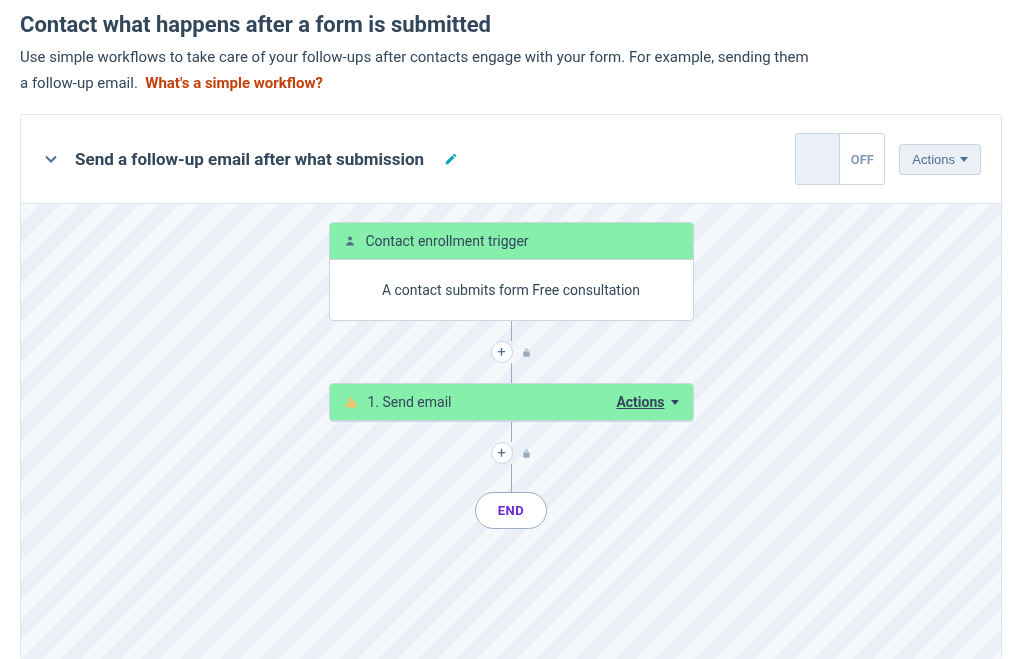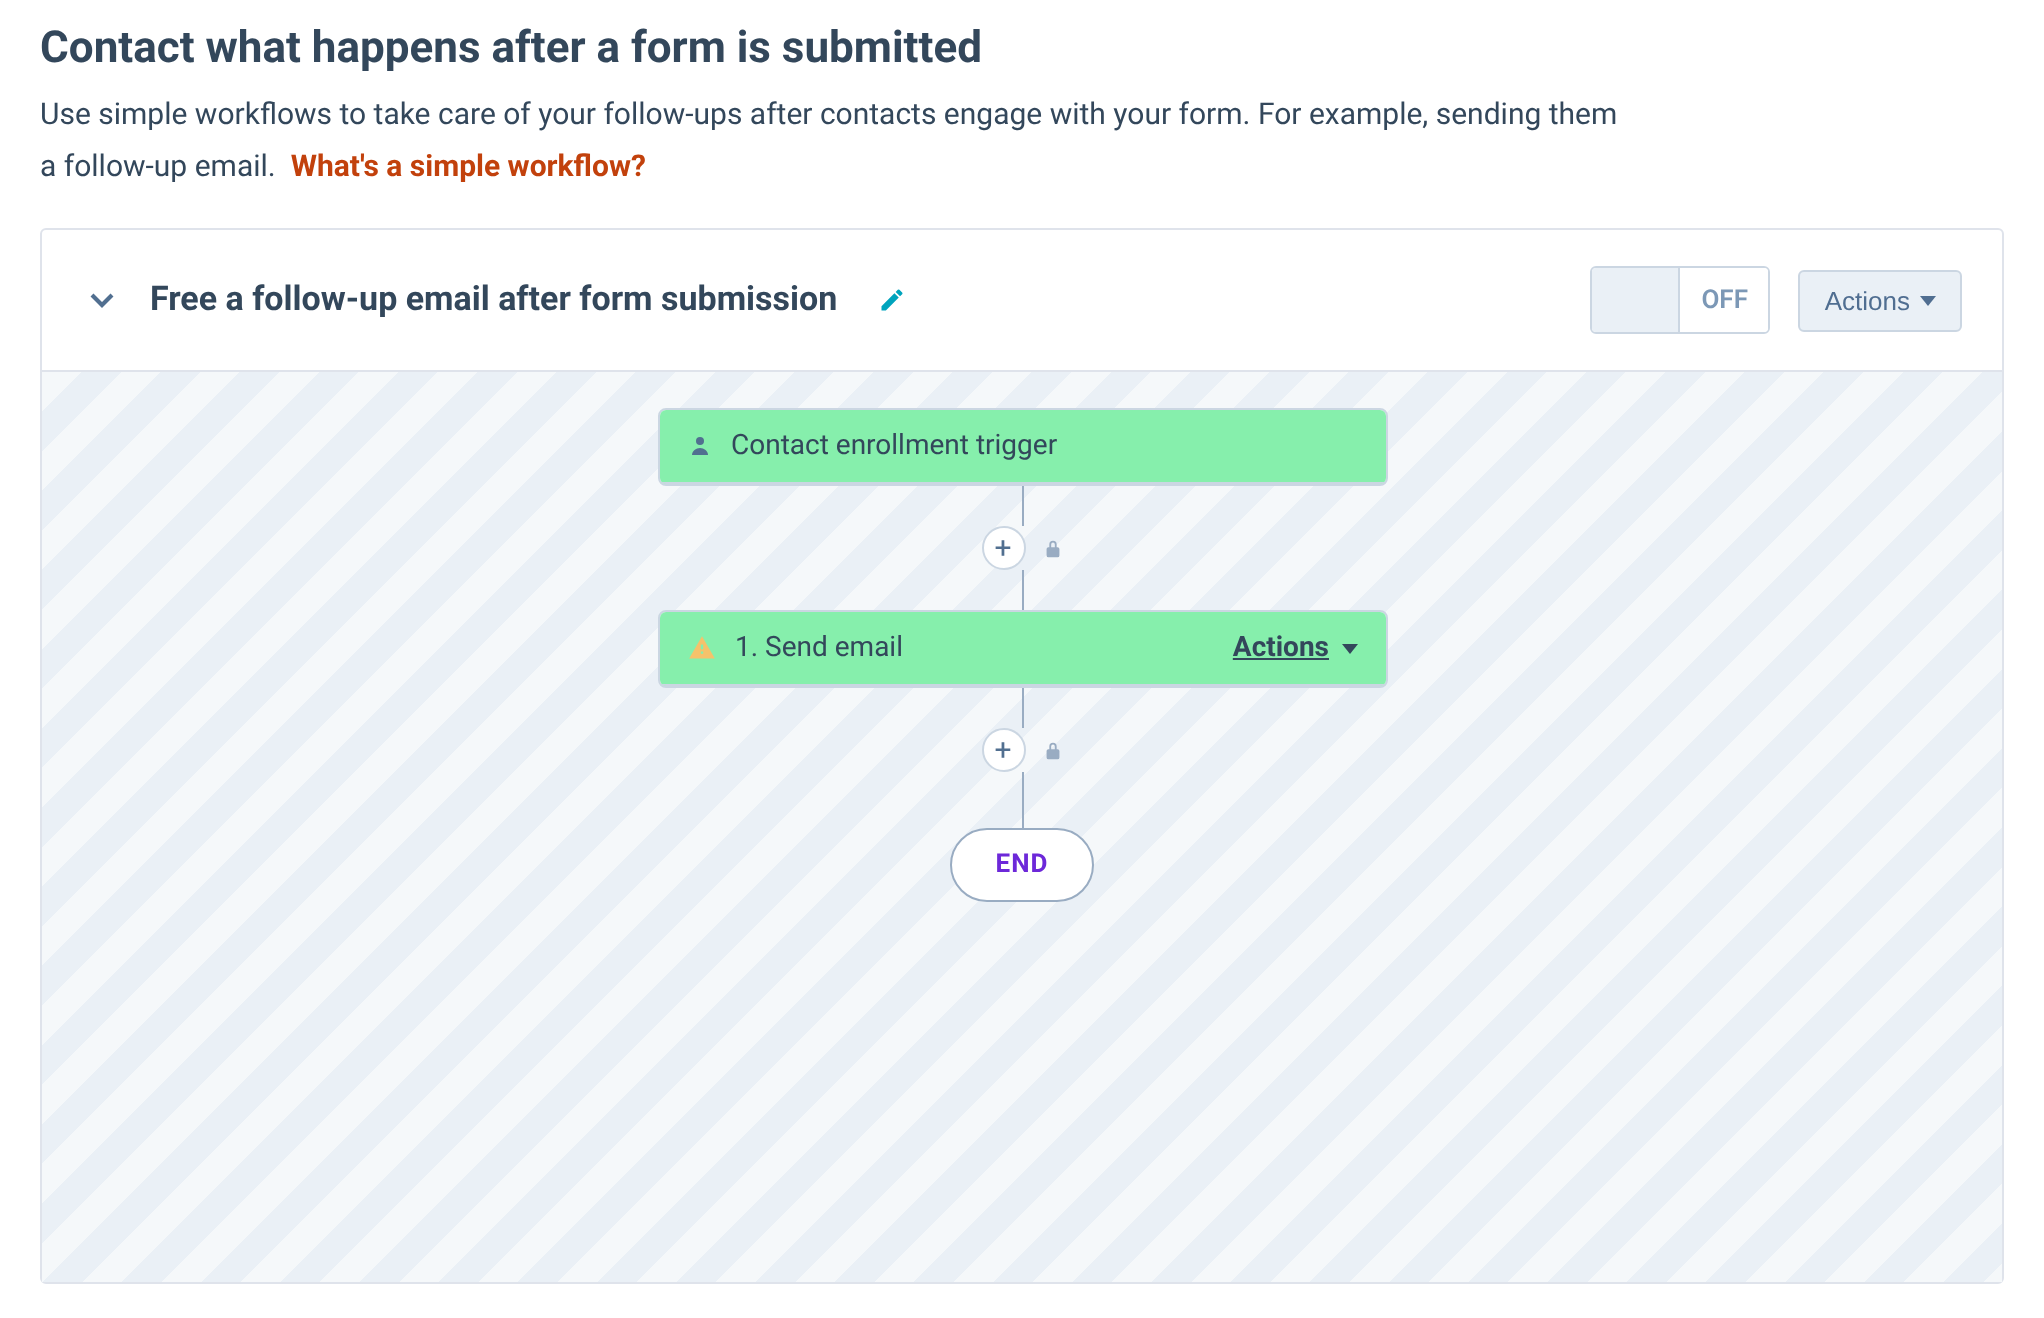--- a/index.html
+++ b/index.html
@@ -59,21 +59,21 @@
       margin-left: 6px;
       cursor: pointer;
     }
     .spacer { flex: 1; }
     .toggle {
       display: inline-flex;
       align-items: center;
       border: 1px solid #cbd6e2;
       border-radius: 3px;
       overflow: hidden;
-      height: 34px;
+      height: 52px;
     }
     .toggle-half {
       width: 44px;
       height: 100%;
       display: flex;
       align-items: center;
       justify-content: center;
       font-size: 13px;
       font-weight: 600;
       color: #7c98b6;
@@ -215,21 +215,21 @@
 <p class="page-desc">
   <span>Use simple workflows to take care of your follow-ups after contacts engage with your form. For example, sending them a follow-up email.</span>
   &nbsp;<a class="link">What's a simple workflow?</a>
 </p>
 
 <div class="panel">
   <div class="panel-header">
     <svg class="chevron" viewBox="0 0 24 24" fill="none" stroke="currentColor" stroke-width="2.5">
       <polyline points="6 9 12 15 18 9"></polyline>
     </svg>
-    <span class="panel-title">Free a follow-up email after form submission</span>
+    <span class="panel-title">Send a follow-up email after what submission</span>
     <svg class="pencil" viewBox="0 0 24 24" fill="currentColor">
       <path d="M3 17.25V21h3.75l11.06-11.06-3.75-3.75L3 17.25zM20.71 7.04a1 1 0 0 0 0-1.41l-2.34-2.34a1 1 0 0 0-1.41 0l-1.83 1.83 3.75 3.75 1.83-1.83z"></path>
     </svg>
     <span class="spacer"></span>
     <div class="toggle">
       <div class="toggle-half on"></div>
       <div class="toggle-half off">OFF</div>
     </div>
     <button class="actions-btn">
       <span>Actions</span>
@@ -241,20 +241,21 @@
     <div class="flow-col">
 
       <div class="node">
         <div class="node-head">
           <svg class="contact-icon" viewBox="0 0 24 24" fill="currentColor">
             <circle cx="12" cy="7" r="4"></circle>
               <path d="M4 21c0-4 4-7 8-7s8 3 8 7"></path>
           </svg>
           <span>Contact enrollment trigger</span>
         </div>
+        <div class="node-body">A contact submits form Free consultation</div>
       </div>
 
       <div class="connector"></div>
       <div class="plus-row">
         <div class="plus-btn">+</div>
         <svg class="lock-icon" viewBox="0 0 24 24" fill="currentColor">
           <path d="M17 10h-1V7a4 4 0 0 0-8 0v3H7a2 2 0 0 0-2 2v7a2 2 0 0 0 2 2h10a2 2 0 0 0 2-2v-7a2 2 0 0 0-2-2zm-7-3a2 2 0 0 1 4 0v3h-4V7z"></path>
         </svg>
       </div>
       <div class="connector"></div>

